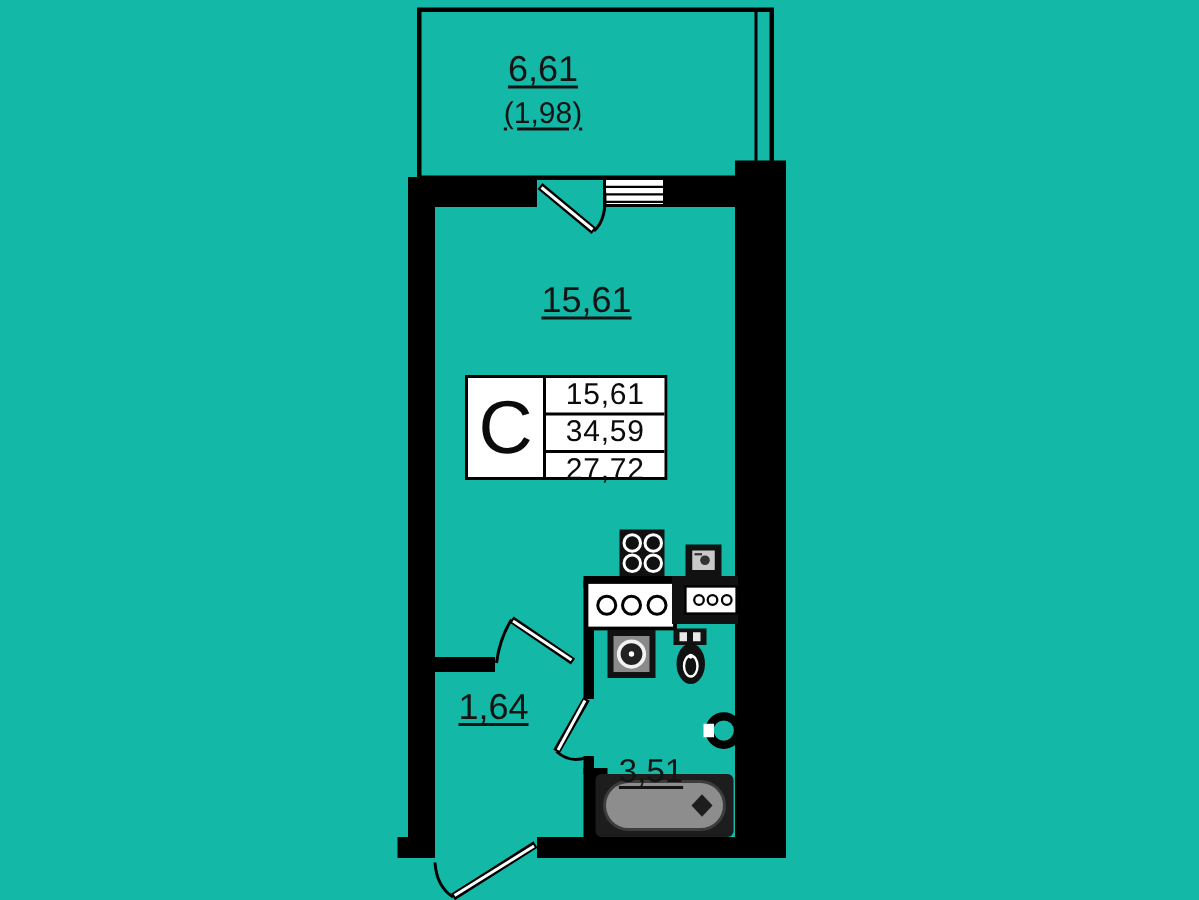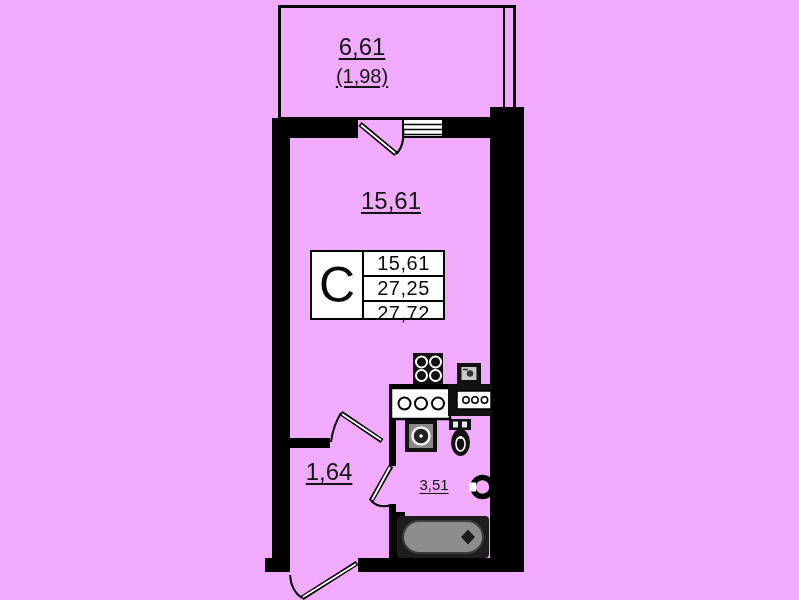--- a/index.html
+++ b/index.html
@@ -1,19 +1,19 @@
 <!DOCTYPE html>
 <html><head>
 <meta charset="utf-8">
 <style>
   html,body{margin:0;padding:0;background:#ffffff;}
   .stage{
     position:relative;
     width:799px;height:600px;
-    background:#f0abfc;
+    background:#14b8a6;
     overflow:hidden;
     font-family:"Liberation Sans", sans-serif;
     color:#0b0b0b;
   }
   .stage svg{position:absolute;left:0;top:0;}
   .lbl{
     position:absolute;
     text-align:center;
     text-decoration:underline;
     text-underline-offset:3px;
@@ -164,24 +164,24 @@
   </svg>
 
   <div class="lbl" style="left:302px;top:34px;width:120px;font-size:24px;">6,61</div>
 
   <div class="lbl" style="left:302px;top:66px;width:120px;font-size:20px;">(1,98)</div>
 
   <div class="lbl" style="left:331px;top:188px;width:120px;font-size:24px;">15,61</div>
 
   <div class="lbl" style="left:289px;top:459px;width:80px;font-size:24px;">1,64</div>
 
-  <div class="lbl" style="left:394px;top:477px;width:80px;font-size:15px;text-align:center;">3,51</div>
+  <div class="lbl" style="left:394px;top:502px;width:80px;font-size:22px;text-align:center;">3,51</div>
 
   <div class="infobox">
     <div class="ib-left">C</div>
     <div class="ib-rows">
       <div class="ib-row">15,61</div>
-      <div class="ib-row">27,25</div>
+      <div class="ib-row">34,59</div>
       <div class="ib-row">27,72</div>
     </div>
   </div>
 
 </div>
 
 </body></html>

